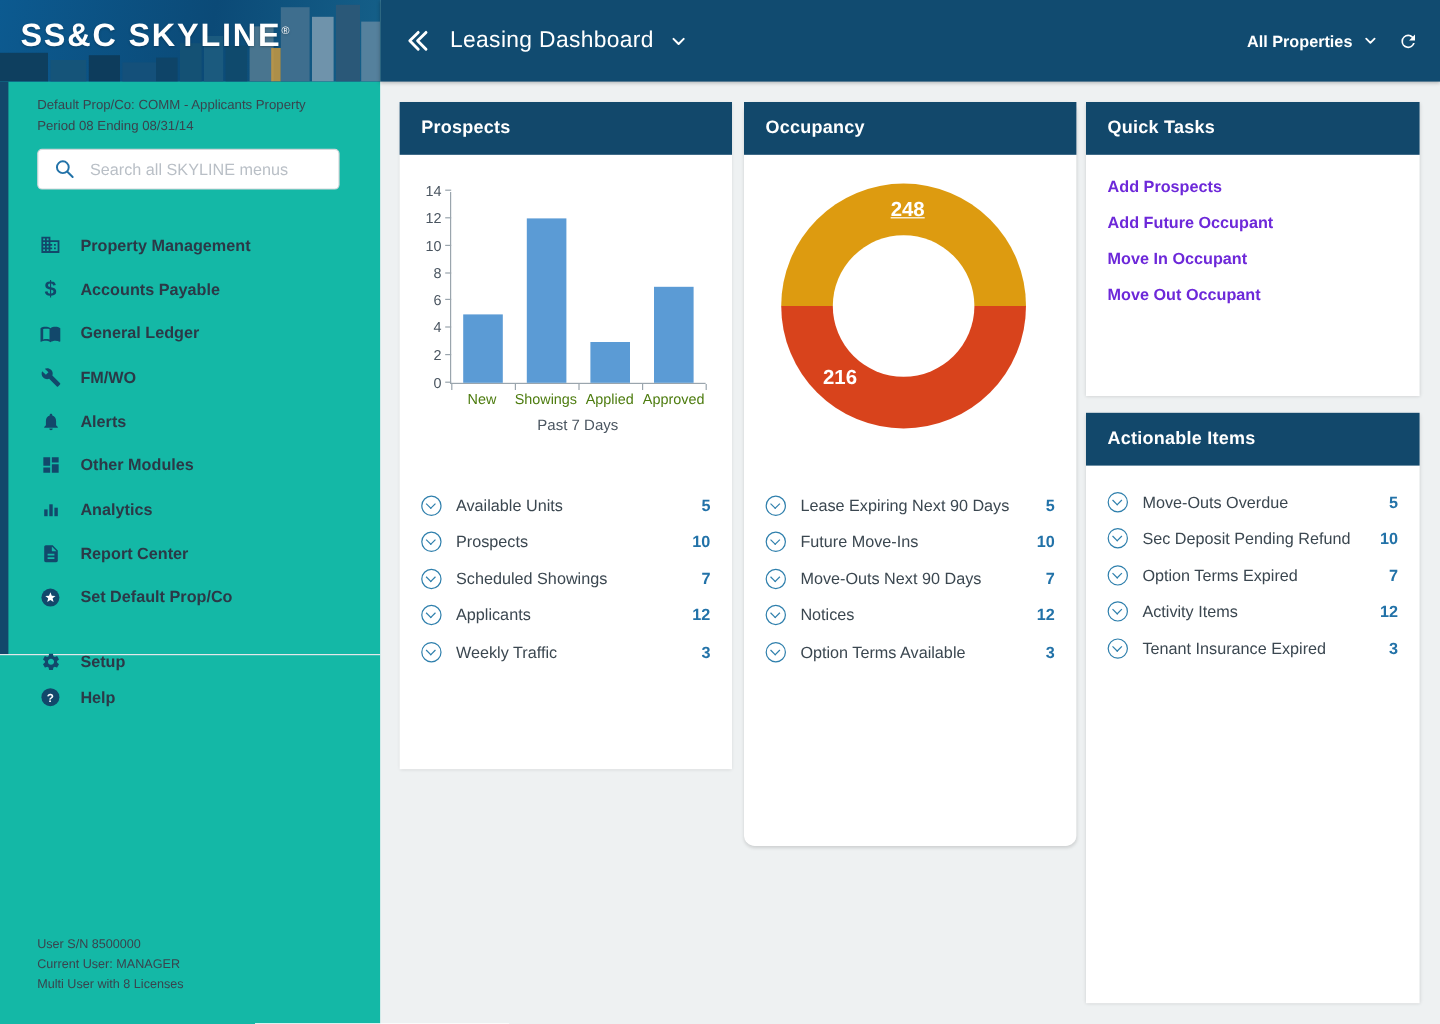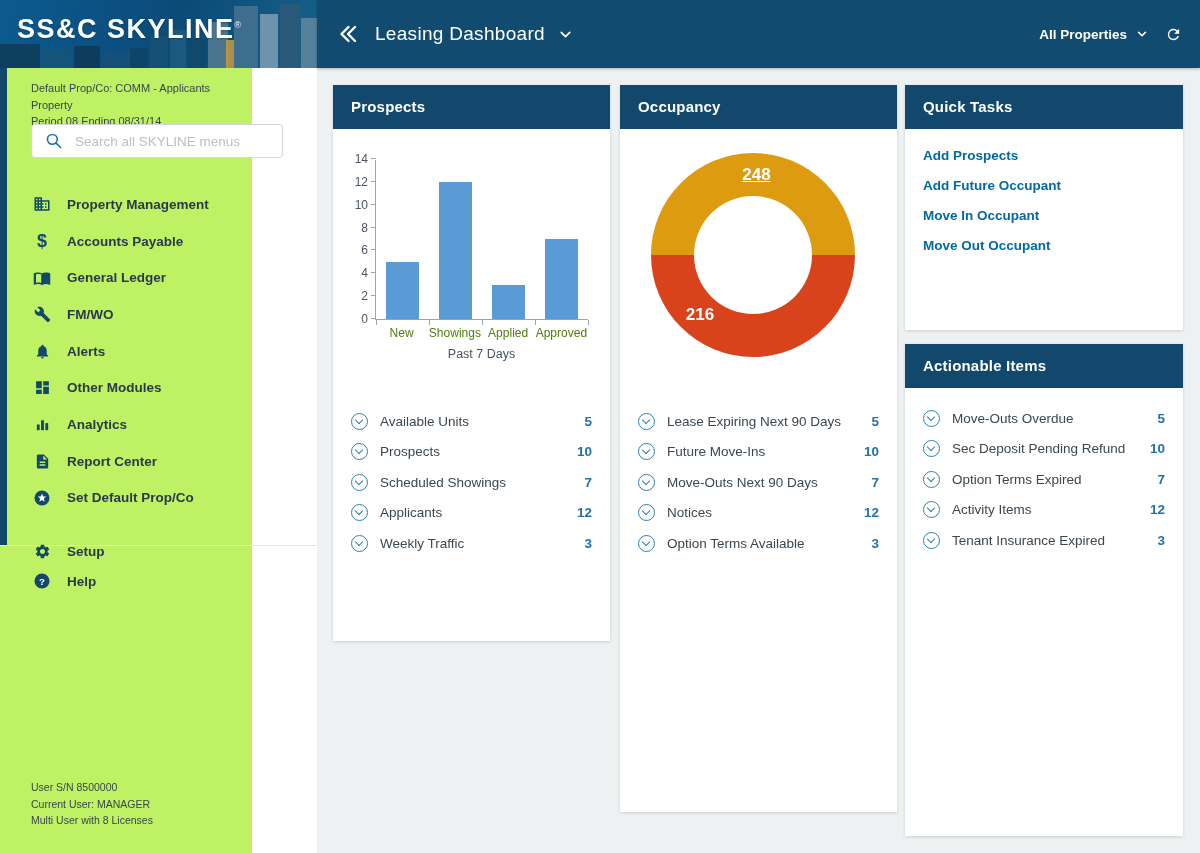--- a/index.html
+++ b/index.html
@@ -1,20 +1,20 @@
 <!DOCTYPE html>
 <html><head>
 <meta charset="utf-8">
 <style>
   * { margin:0; padding:0; box-sizing:border-box; }
   html,body { font-family:"Liberation Sans", sans-serif; background:#fff; }
   .page { position:relative; width:1200px; height:853px; overflow:hidden; background:#fff; }
 
   
-  .sidebar { position:absolute; left:0; top:0; width:252px; height:853px; background:#bef264; }
+  .sidebar { position:absolute; left:0; top:0; width:317px; height:853px; background:#14b8a6; }
   .logo-banner { position:absolute; left:0; top:0; width:317px; height:68px;
     background:linear-gradient(100deg,#0c5a90 0%,#0b4a77 55%,#156089 100%); overflow:hidden; }
   .logo-banner svg { position:absolute; left:0; top:0; }
   .logo-text { position:absolute; left:17px; top:14px; color:#fff; font-size:27px; font-weight:700;
     letter-spacing:1.5px; text-shadow:0 1px 2px rgba(0,0,0,.25); }
   .logo-text sup { font-size:9px; font-weight:400; letter-spacing:0; }
   .side-strip { position:absolute; left:0; top:68px; width:7px; height:477px; background:#12486b; }
   .propinfo { position:absolute; left:31px; top:80px; font-size:11px; color:#39444e; line-height:16.5px; font-weight:500; }
   .searchbox { position:absolute; left:31px; top:124px; width:252px; height:34px; border:1px solid #d3d7db;
     border-radius:4px; display:flex; align-items:center; background:#fff; }
@@ -43,38 +43,38 @@
   .prop-selector-label { color:#fff; font-size:13.5px; font-weight:600; }
   .prop-selector svg { margin-left:8px; }
   .refresh-btn { margin-left:16px; display:flex; align-items:center; cursor:pointer; }
 
   
   .content { position:absolute; left:317px; top:68px; width:883px; height:785px; background:#eef1f2; }
   .card { position:absolute; background:#fff; box-shadow:0 1px 3px rgba(0,0,0,.14); }
   .card-header { height:44px; background:#12486b; color:#fff; font-size:15px; font-weight:700;
     line-height:44px; padding:0 18px; letter-spacing:.2px; }
   .card-prospects { left:16px; top:17px; width:277px; height:556px; }
-  .card-occupancy { left:303px; top:17px; width:277px; height:727px; }
+  .card-occupancy { left:303px; top:17px; width:277px; height:620px;border-radius:9px; }
   .card-quicktasks { left:588px; top:17px; width:278px; height:245px; }
   .card-actionable { left:588px; top:276px; width:278px; height:492px; }
 
   
   .dlist { width:100%; }
   .dlist-offset { margin-top:277px; }   
   .dlist-near { margin-top:15px; }      
   .lrow { display:flex; align-items:center; height:30.5px; padding:0 18px; cursor:pointer; }
   .chev { position:relative; width:17px; height:17px; border:1.5px solid #2e7fac; border-radius:50%; flex:0 0 auto; }
   .chev::after { content:""; position:absolute; left:4.4px; top:3.2px; width:5px; height:5px;
     border-right:1.6px solid #2e7fac; border-bottom:1.6px solid #2e7fac; transform:rotate(45deg); }
   .llabel { margin-left:12px; font-size:13.5px; color:#3b4750; font-weight:500; }
   .lcount { margin-left:auto; font-weight:700; color:#2272a8; font-size:13.5px; }
 
   
   .qlinks { margin-top:12px; }
-  .qlink { display:block; padding:0 18px; height:30px; line-height:30px; color:#0369a1;
+  .qlink { display:block; padding:0 18px; height:30px; line-height:30px; color:#6d28d9;
     font-weight:600; font-size:13.5px; cursor:pointer; }
 
   
   .barchart { position:absolute; left:0; top:44px; width:277px; height:233px; }
   .bc-plot { position:absolute; left:42px; top:31px; width:213px; height:160px;
     border-left:1px solid #9aa5ad; border-bottom:1px solid #9aa5ad; }
   .bc-bars { position:absolute; left:0; top:0; width:100%; height:100%; display:flex; align-items:flex-end; }
   .bc-slot { flex:1; display:flex; justify-content:center; }
   .bc-bar { width:33px; }
   .bc-ytick { position:absolute; left:-42px; width:34px; text-align:right; font-size:12px; color:#4a5560; }

